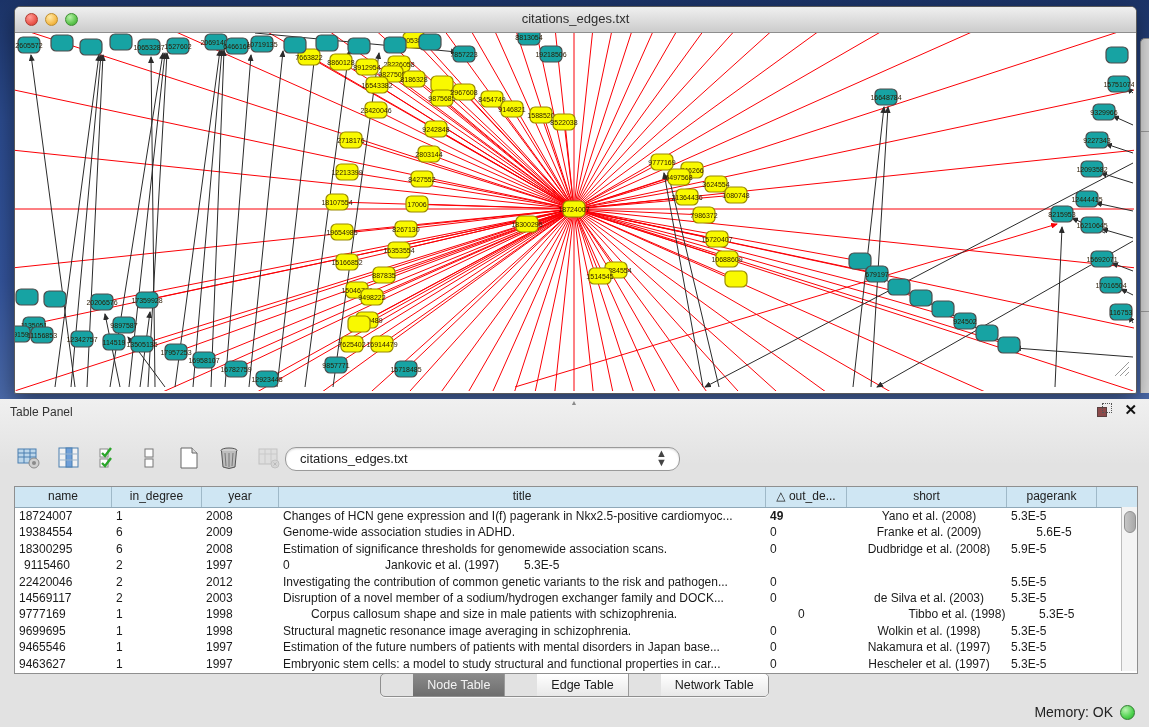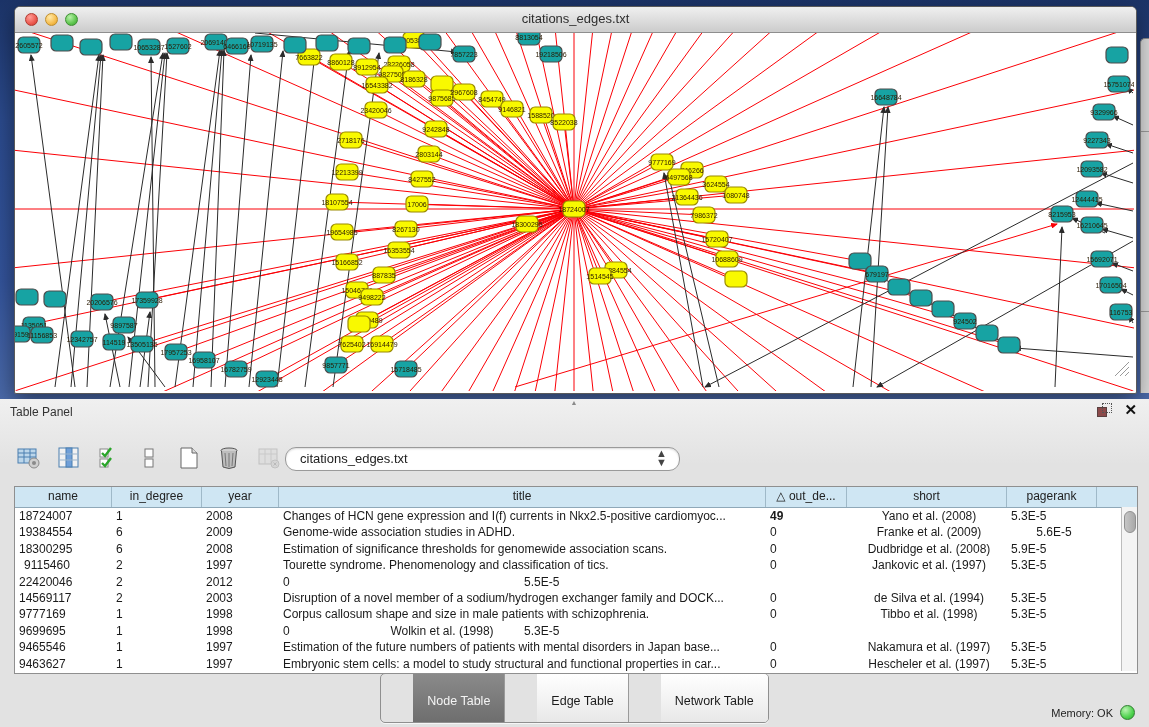--- a/index.html
+++ b/index.html
@@ -53,27 +53,27 @@
   .tr{display:flex;height:16.4px;}
   .tr .td{box-sizing:border-box;font-size:12px;color:#1a1a1a;line-height:16px;
           overflow:hidden;white-space:nowrap;padding-left:4px;}
   .vscroll{position:absolute;right:0;top:20px;width:15px;height:164px;background:#f4f4f4;border-left:1px solid #bdbdbd;}
   .vscroll .thumb{position:absolute;left:2px;top:4px;width:10px;height:20px;background:linear-gradient(90deg,#c6c6c6,#a8a8a8);
                   border:1px solid #8f8f8f;border-radius:6px;}
   
   .tabbar{position:absolute;left:0;right:0;top:274px;display:flex;justify-content:center;}
   .seg{display:flex;border:1px solid #8f8f8f;border-radius:5px;overflow:hidden;
        box-shadow:0 1px 0 rgba(255,255,255,.7);}
-  .seg .tab{height:16px;line-height:22px;padding:16px 14px;font-size:12.5px;color:#1a1a1a;
+  .seg .tab{height:22px;line-height:22px;padding:0 14px;font-size:12.5px;color:#1a1a1a;
             background:linear-gradient(180deg,#ffffff,#e8e8e8);border-right:1px solid #9a9a9a;cursor:default;margin-left:32px;}
   .seg .tab:last-child{border-right:none;}
   .seg .tab.active{background:linear-gradient(180deg,#8a8a8a,#6e6e6e);color:#f4f4f4;}
   
   .statusbar{position:absolute;right:14px;bottom:7px;display:flex;align-items:center;gap:7px;}
-  .statusbar .lbl{font-size:11px;color:#222;margin-left:22px;}
+  .statusbar .lbl{font-size:14px;color:#222;margin-left:22px;}
   .mem-dot{width:13px;height:13px;border-radius:50%;border:1px solid #2f7d2f;
            background:radial-gradient(circle at 35% 30%,#b9f3b0,#4ed24e 60%,#2fae35);}
 </style>
 </head>
 <body>
 
 <div class="desktop"></div>
 <div class="right-sliver">
   <div class="sep" style="top:92px"></div>
     <div class="sep" style="top:272px"></div>
@@ -751,21 +751,21 @@
         <div class="th" style="width: 487px;">title</div>
         <div class="th" style="width: 81px;">△ out_de...</div>
         <div class="th" style="width: 160px;">short</div>
         <div class="th" style="width: 90px;">pagerank</div>
       </div>
     <div class="tbl-body" id="tbl-body">
         <div class="tr">
           <div class="td" style="width: 97px; text-align: left;">18724007</div>
           <div class="td" style="width: 90px; text-align: left;">1</div>
           <div class="td" style="width: 77px; text-align: left;">2008</div>
-          <div class="td" style="width: 487px; text-align: left;">Changes of HCN gene expression and I(f) currents in Nkx2.5-positive cardiomyoc...</div>
+          <div class="td" style="width: 487px; text-align: left;">Changes of HCN gene expression and I(f) pagerank in Nkx2.5-positive cardiomyoc...</div>
           <div class="td" style="width: 81px; text-align: left; font-weight: bold;">49</div>
           <div class="td" style="width: 160px; text-align: center;">Yano et al. (2008)</div>
           <div class="td" style="width: 90px; text-align: left;">5.3E-5</div>
         </div>
         <div class="tr">
           <div class="td" style="width: 97px; text-align: left;">19384554</div>
           <div class="td" style="width: 90px; text-align: left;">6</div>
           <div class="td" style="width: 77px; text-align: left;">2009</div>
           <div class="td" style="width: 487px; text-align: left;">Genome-wide association studies in ADHD.</div>
           <div class="td" style="width: 81px; text-align: left;">0</div>
@@ -778,55 +778,56 @@
           <div class="td" style="width: 77px; text-align: left;">2008</div>
           <div class="td" style="width: 487px; text-align: left;">Estimation of significance thresholds for genomewide association scans.</div>
           <div class="td" style="width: 81px; text-align: left;">0</div>
           <div class="td" style="width: 160px; text-align: center;">Dudbridge et al. (2008)</div>
           <div class="td" style="width: 90px; text-align: left;">5.9E-5</div>
         </div>
         <div class="tr">
           <div class="td" style="width: 97px; text-align: left; padding-left: 9px;">9115460</div>
           <div class="td" style="width: 90px; text-align: left;">2</div>
           <div class="td" style="width: 77px; text-align: left;">1997</div>
-          <div class="td" style="width: 487px; text-align: left;">Tourette syndrome. Phenomenology and classification of tics.</div>
           <div class="td" style="width: 81px; text-align: left;">0</div>
           <div class="td" style="width: 160px; text-align: center;">Jankovic et al. (1997)</div>
           <div class="td" style="width: 90px; text-align: left;">5.3E-5</div>
         </div>
         <div class="tr">
           <div class="td" style="width: 97px; text-align: left;">22420046</div>
           <div class="td" style="width: 90px; text-align: left;">2</div>
           <div class="td" style="width: 77px; text-align: left;">2012</div>
+          <div class="td" style="width: 487px; text-align: left;">Investigating the contribution of common genetic variants to the risk and pathogen...</div>
           <div class="td" style="width: 81px; text-align: left;">0</div>
           <div class="td" style="width: 160px; text-align: center; margin-top: 26px;">Stergiakouli et al. (2012)</div>
           <div class="td" style="width: 90px; text-align: left;">5.5E-5</div>
         </div>
         <div class="tr">
           <div class="td" style="width: 97px; text-align: left;">14569117</div>
           <div class="td" style="width: 90px; text-align: left;">2</div>
           <div class="td" style="width: 77px; text-align: left;">2003</div>
           <div class="td" style="width: 487px; text-align: left;">Disruption of a novel member of a sodium/hydrogen exchanger family and DOCK...</div>
           <div class="td" style="width: 81px; text-align: left;">0</div>
-          <div class="td" style="width: 160px; text-align: center;">de Silva et al. (1994)</div>
+          <div class="td" style="width: 160px; text-align: center;">de Silva et al. (2003)</div>
           <div class="td" style="width: 90px; text-align: left;">5.3E-5</div>
         </div>
         <div class="tr">
           <div class="td" style="width: 97px; text-align: left;">9777169</div>
           <div class="td" style="width: 90px; text-align: left;">1</div>
           <div class="td" style="width: 77px; text-align: left;">1998</div>
-          <div class="td" style="width: 487px; text-align: left;">Corpus callosum shape and size in male patients with schizophrenia.</div>
+          <div class="td" style="width: 487px; text-align: left; margin-left: 28px;">Corpus callosum shape and size in male patients with schizophrenia.</div>
           <div class="td" style="width: 81px; text-align: left;">0</div>
           <div class="td" style="width: 160px; text-align: center;">Tibbo et al. (1998)</div>
           <div class="td" style="width: 90px; text-align: left;">5.3E-5</div>
         </div>
         <div class="tr">
           <div class="td" style="width: 97px; text-align: left;">9699695</div>
           <div class="td" style="width: 90px; text-align: left;">1</div>
           <div class="td" style="width: 77px; text-align: left;">1998</div>
+          <div class="td" style="width: 487px; text-align: left;">Structural magnetic resonance image averaging in schizophrenia.</div>
           <div class="td" style="width: 81px; text-align: left;">0</div>
           <div class="td" style="width: 160px; text-align: center;">Wolkin et al. (1998)</div>
           <div class="td" style="width: 90px; text-align: left;">5.3E-5</div>
         </div>
         <div class="tr">
           <div class="td" style="width: 97px; text-align: left;">9465546</div>
           <div class="td" style="width: 90px; text-align: left;">1</div>
           <div class="td" style="width: 77px; text-align: left;">1997</div>
           <div class="td" style="width: 487px; text-align: left;">Estimation of the future numbers of patients with mental disorders in Japan base...</div>
           <div class="td" style="width: 81px; text-align: left;">0</div>

